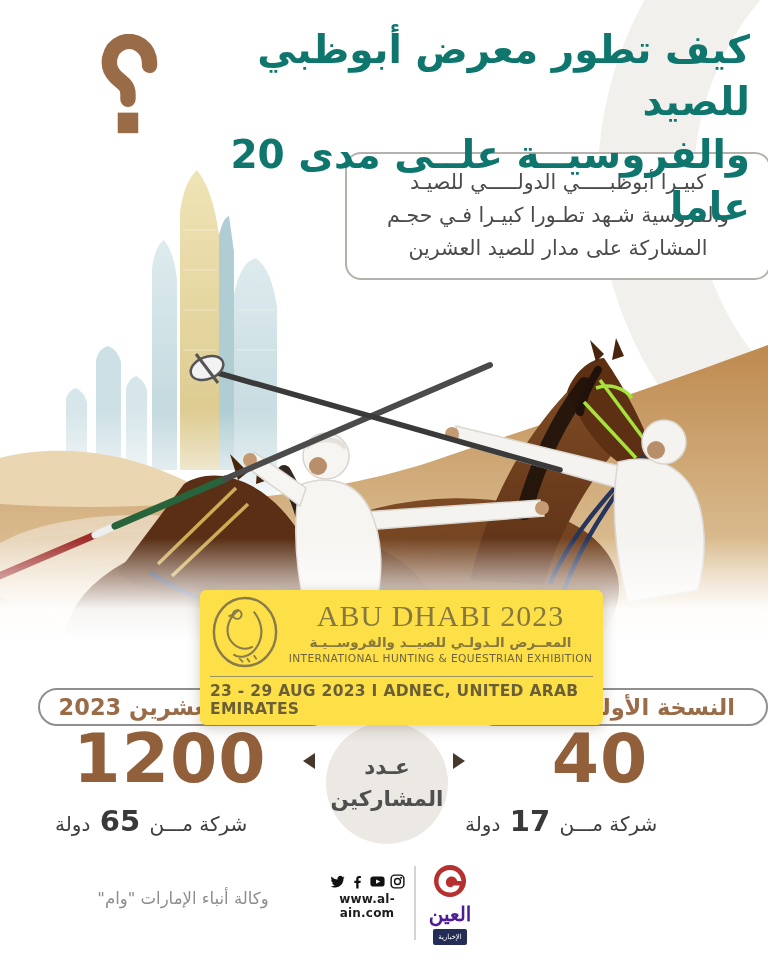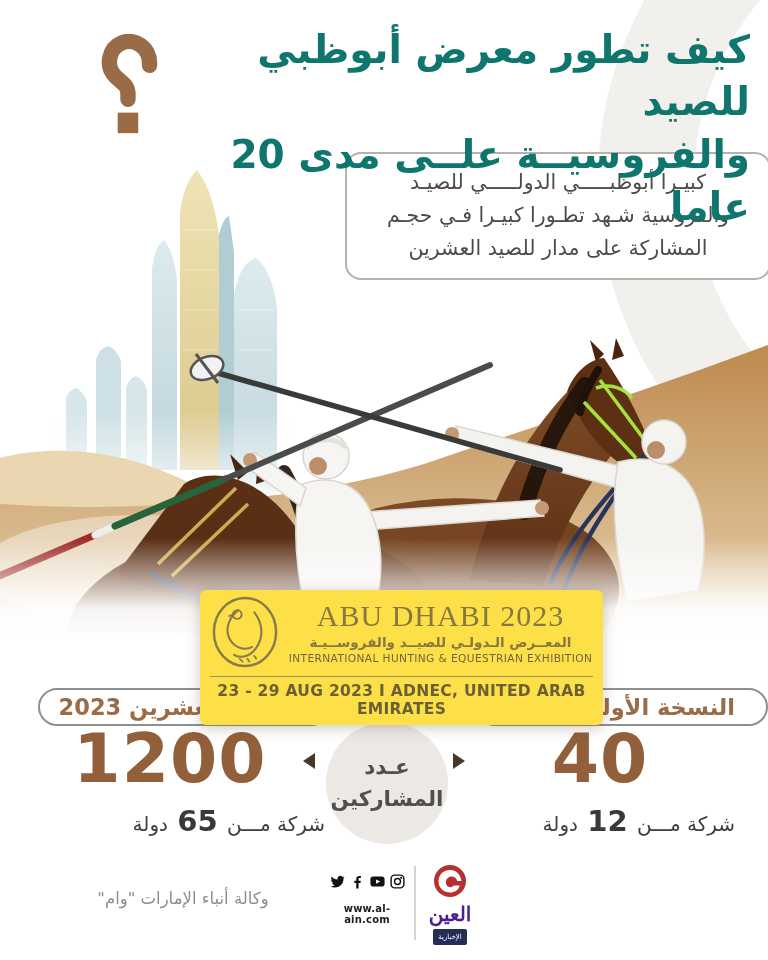--- a/index.html
+++ b/index.html
@@ -21,48 +21,48 @@
   
   .card{position:absolute;left:200px;top:552px;width:383px;background:#fde047;border-radius:6px;
         box-shadow:0 3px 14px rgba(80,60,30,.28);z-index:8;padding:4px 10px 7px;margin-top:38px;}
   .card-row{display:flex;align-items:center;gap:8px;}
   .card-texts{flex:1;text-align:center;}
   .card-title{font-family:"Liberation Serif","DejaVu Serif",serif;font-size:30px;color:#867840;
               letter-spacing:1px;line-height:1.05;}
   .card-ar{direction:rtl;font-size:13.5px;font-weight:bold;color:#867840;margin-top:2px;letter-spacing:1px;}
   .card-en{font-size:10.6px;color:#6e6342;letter-spacing:.4px;margin-top:2px;}
   .card-rule{border-top:1.6px solid #9d9264;margin-top:6px;}
-  .card-date{font-size:15.5px;font-weight:bold;color:#6a5f35;text-align:center;padding-top:5px;letter-spacing:.3px;}
+  .card-date{font-size:15.5px;font-weight:bold;color:#6a5f35;padding-top:5px;letter-spacing:.3px;}
   
   .pill{position:absolute;top:688px;height:34px;border:2px solid #8f8f8f;border-radius:20px;background:#fff;
         color:#9A6B47;font-weight:bold;font-size:22.5px;display:flex;align-items:center;justify-content:center;
         direction:rtl;z-index:3;}
   .pill.l{left:38px;width:288px;}
   .pill.r{left:476px;width:288px;}
   .big-num{position:absolute;top:722px;font-weight:bold;font-size:68px;color:#91603B;text-align:center;
            letter-spacing:1px;z-index:3;line-height:1.1;}
   .big-num.l{left:30px;width:280px;}
   .big-num.r{left:460px;width:280px;}
-  .sub{position:absolute;top:804px;width:270px;text-align:right;direction:rtl;font-size:20px;
+  .sub{position:absolute;top:804px;width:270px;text-align:left;direction:rtl;font-size:20px;
        color:#3f3f3f;z-index:3;}
   .sub b{font-size:29px;color:#393939;padding:0 3px;}
   .sub.l{left:55px;}
   .sub.r{left:465px;}
   .circle{position:absolute;left:326px;top:722px;width:122px;height:122px;border-radius:50%;
           background:#ECE9E5;display:flex;flex-direction:column;align-items:center;justify-content:center;
           color:#4f4f4f;font-weight:bold;font-size:21.5px;line-height:1.5;direction:rtl;z-index:2;}
   .arr{position:absolute;width:0;height:0;border-top:8px solid transparent;border-bottom:8px solid transparent;z-index:3;}
   .arr.l{left:303px;top:753px;border-right:12px solid #46382B;}
   .arr.r{left:453px;top:753px;border-left:12px solid #46382B;}
   
   .src{position:absolute;left:78px;top:889px;width:210px;text-align:center;direction:rtl;
        color:#8d8d8d;font-size:16.5px;z-index:3;}
   .social{position:absolute;left:325px;top:873px;width:84px;text-align:center;z-index:3;}
   .icons{display:flex;justify-content:center;gap:3px;}
-  .site{font-size:10px;font-weight:bold;color:#1d1d1d;margin-top:13px;letter-spacing:.2px;}
+  .site{font-size:12px;font-weight:bold;color:#1d1d1d;margin-top:2px;letter-spacing:.2px;}
   .vdiv{position:absolute;left:414px;top:866px;width:2px;height:74px;background:#d6d4d2;z-index:3;}
   .alain{position:absolute;left:423px;top:862px;width:54px;text-align:center;z-index:3;}
   .alain-name{direction:rtl;font-size:20px;font-weight:bold;color:#4c1d95;line-height:1;margin-top:-2px;font-family:Liberation Serif, serif;}
   .alain-badge{display:inline-block;background:#232D55;color:#fff;font-size:7px;border-radius:2px;
                padding:4px 5px;margin-top:2px;direction:rtl;}
 </style>
 </head>
 <body>
 
 <div id="canvas">
@@ -239,21 +239,21 @@
   <div class="big-num l">1200</div>
   <div class="big-num r">40</div>
 
   <div class="sub l">
     <span>شركة مـــن</span>
     <b>65</b>
     <span>دولة</span>
   </div>
   <div class="sub r">
     <span>شركة مـــن</span>
-    <b>12</b>
+    <b>17</b>
     <span>دولة</span>
   </div>
 
   <div class="circle">
     <div>عـدد</div>
     <div>المشاركين</div>
   </div>
   <div class="arr l"></div>
   <div class="arr r"></div>
 

